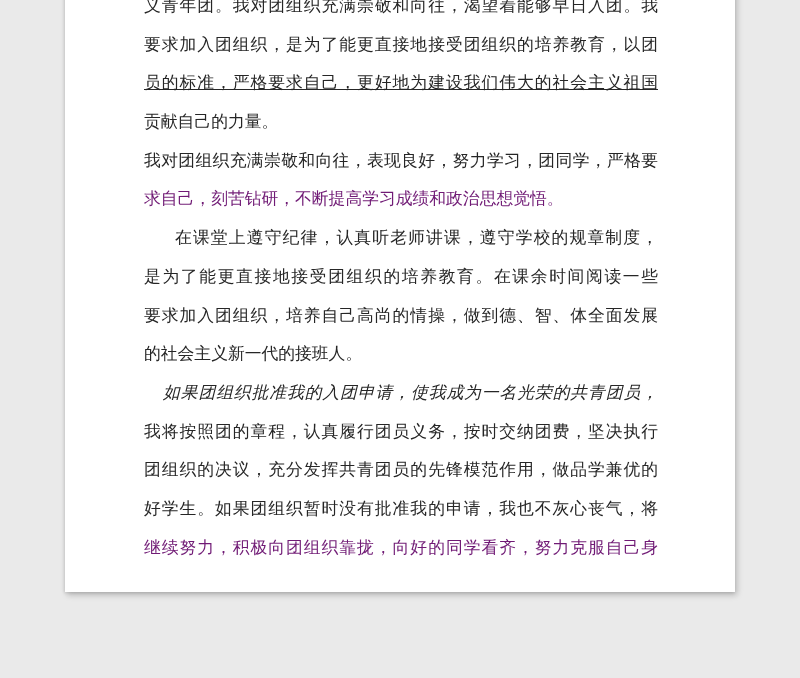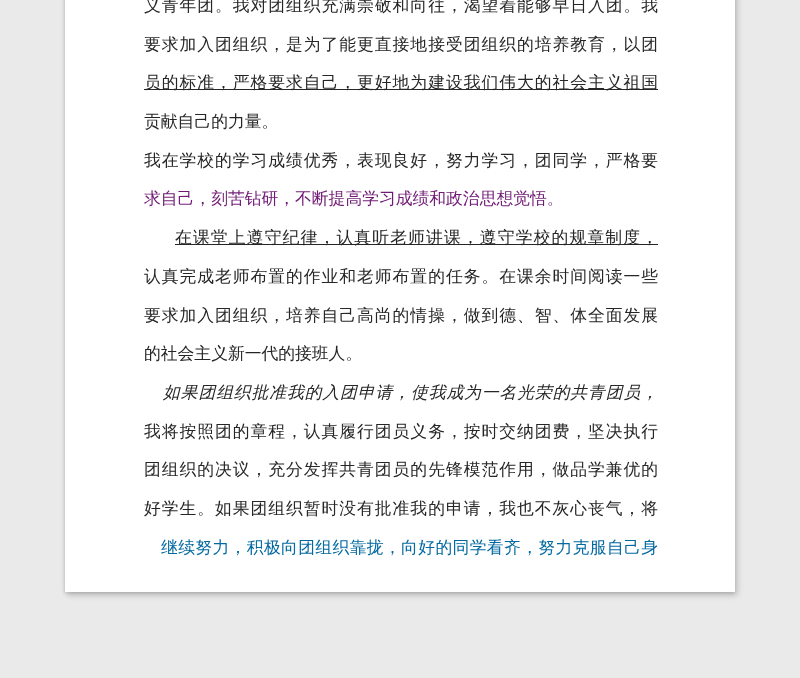--- a/index.html
+++ b/index.html
@@ -47,26 +47,26 @@
 </head>
 <body style="background: rgb(234, 234, 234);">
 
 <div class="viewport">
   <div class="page" style="background: rgb(255, 255, 255);">
     <div class="page-text">
         <div class="line just" style="color: rgb(38, 38, 38);">义青年团。我对团组织充满崇敬和向往，渴望着能够早日入团。我</div>
         <div class="line just" style="color: rgb(38, 38, 38);">要求加入团组织，是为了能更直接地接受团组织的培养教育，以团</div>
         <div class="line just" style="color: rgb(38, 38, 38); text-decoration: underline;">员的标准，严格要求自己，更好地为建设我们伟大的社会主义祖国</div>
         <div class="line" style="color: rgb(38, 38, 38);">贡献自己的力量。</div>
-        <div class="line just" style="color: rgb(38, 38, 38);">我在学校的学习成绩优秀，表现良好，努力学习，团同学，严格要</div>
+        <div class="line just" style="color: rgb(38, 38, 38);">我对团组织充满崇敬和向往，表现良好，努力学习，团同学，严格要</div>
         <div class="line" style="color: #701a75;">求自己，刻苦钻研，不断提高学习成绩和政治思想觉悟。</div>
-        <div class="line just" style="padding-left: 31px; color: rgb(38, 38, 38); text-decoration: underline;">在课堂上遵守纪律，认真听老师讲课，遵守学校的规章制度，</div>
-        <div class="line just" style="color: rgb(38, 38, 38);">认真完成老师布置的作业和老师布置的任务。在课余时间阅读一些</div>
+        <div class="line just" style="padding-left: 31px; color: rgb(38, 38, 38);">在课堂上遵守纪律，认真听老师讲课，遵守学校的规章制度，</div>
+        <div class="line just" style="color: rgb(38, 38, 38);">是为了能更直接地接受团组织的培养教育。在课余时间阅读一些</div>
         <div class="line just" style="color: rgb(38, 38, 38);">要求加入团组织，培养自己高尚的情操，做到德、智、体全面发展</div>
         <div class="line" style="color: rgb(38, 38, 38);">的社会主义新一代的接班人。</div>
         <div class="line just" style="padding-left: 19px; color: rgb(38, 38, 38); font-style: italic;">如果团组织批准我的入团申请，使我成为一名光荣的共青团员，</div>
         <div class="line just" style="color: rgb(38, 38, 38);">我将按照团的章程，认真履行团员义务，按时交纳团费，坚决执行</div>
         <div class="line just" style="color: rgb(38, 38, 38);">团组织的决议，充分发挥共青团员的先锋模范作用，做品学兼优的</div>
         <div class="line just" style="color: rgb(38, 38, 38);">好学生。如果团组织暂时没有批准我的申请，我也不灰心丧气，将</div>
-        <div class="line just" style="color: #0369a1; margin-left: 17px;">继续努力，积极向团组织靠拢，向好的同学看齐，努力克服自己身</div>
+        <div class="line just" style="color: #701a75;">继续努力，积极向团组织靠拢，向好的同学看齐，努力克服自己身</div>
       </div>
   </div>
 </div>
 
 </body></html>

